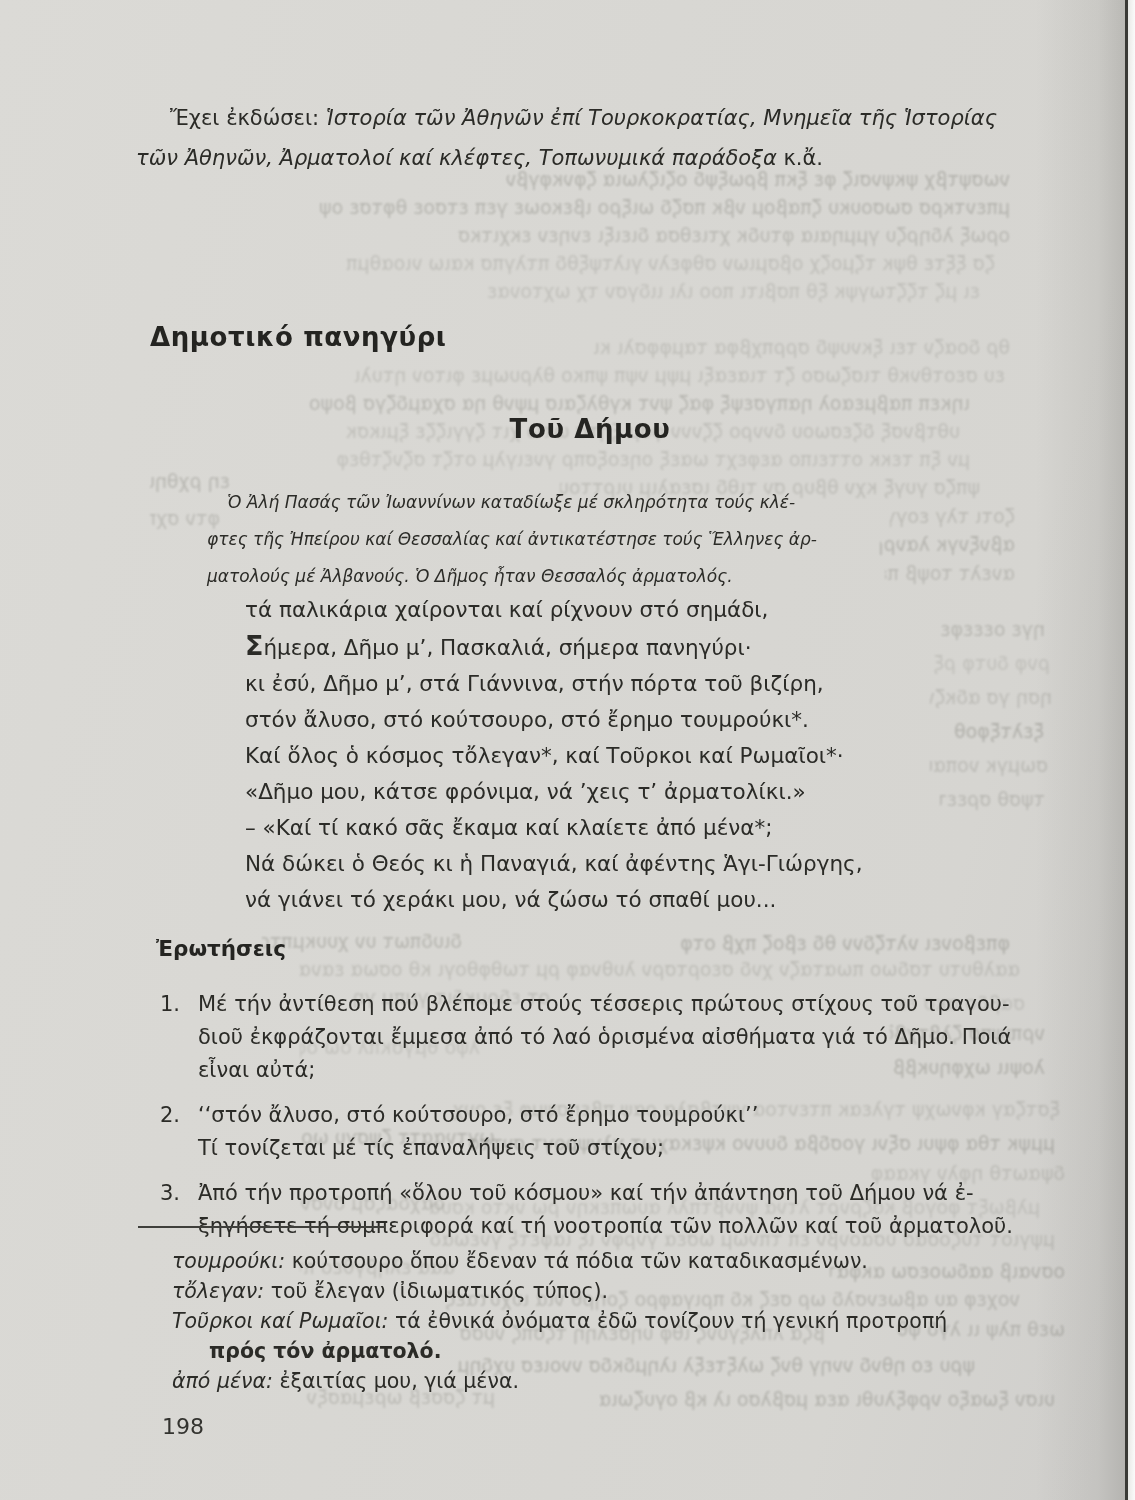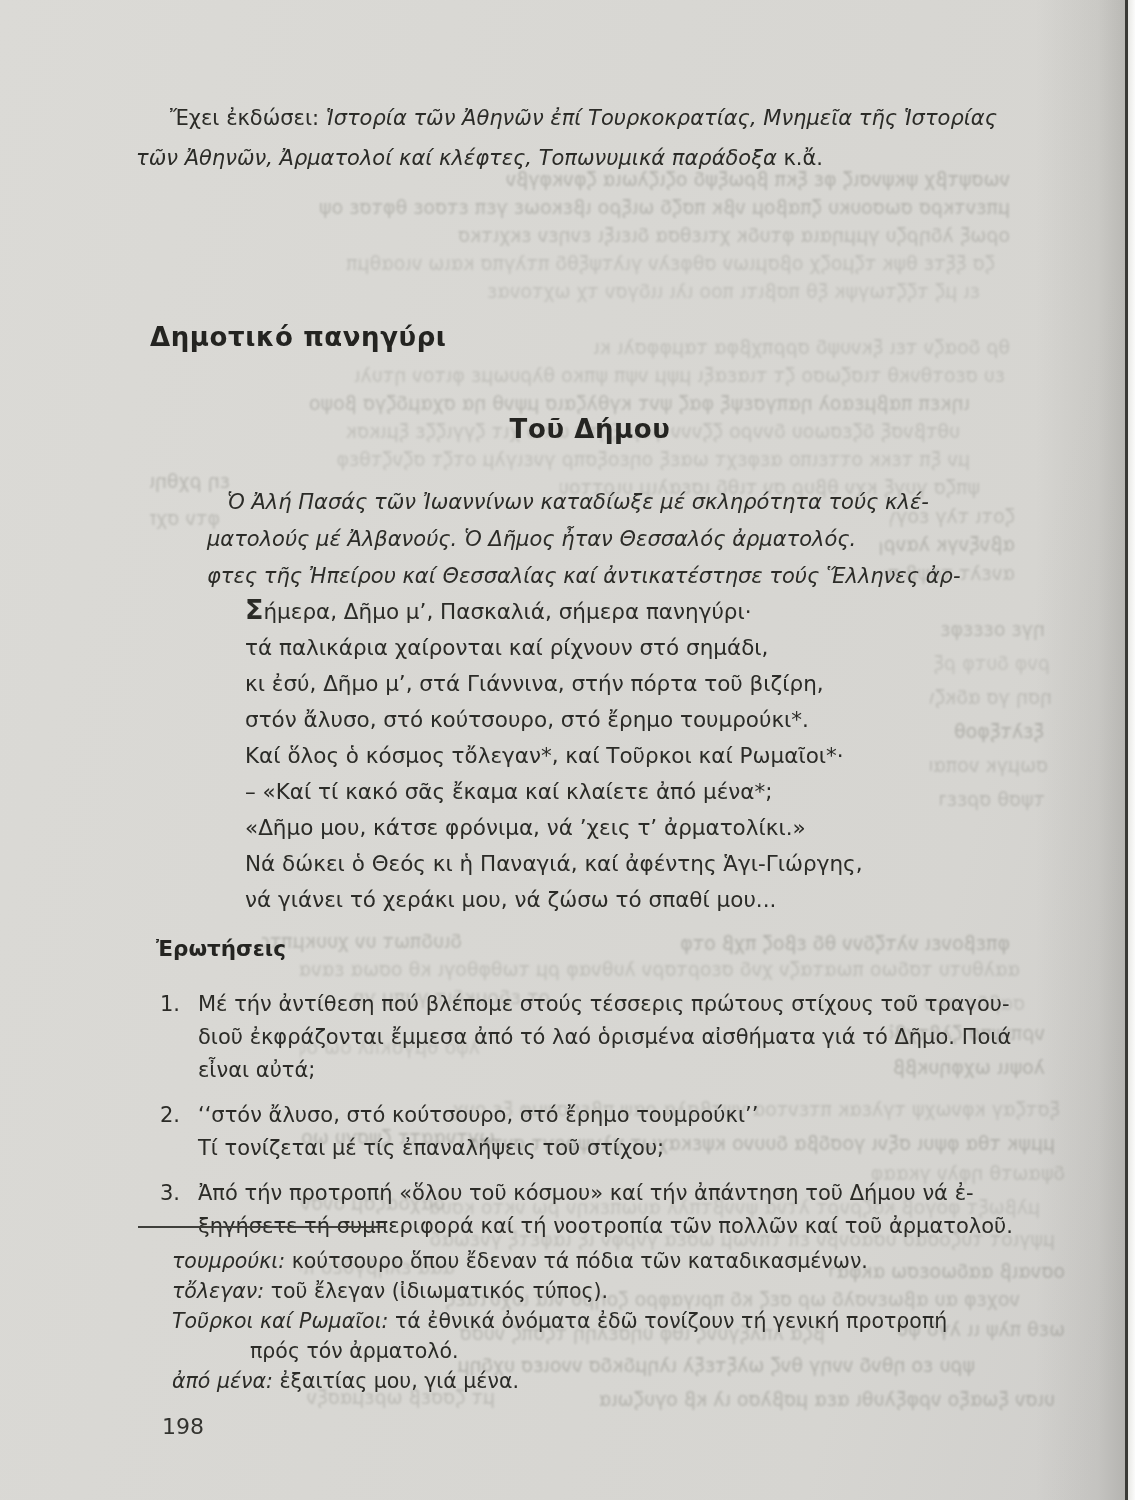--- a/index.html
+++ b/index.html
@@ -15,36 +15,36 @@
   }
   .line{white-space:nowrap;}
   
   .pub-note{position:absolute;left:136px;top:98px;font-size:21px;line-height:40px;}
   .pub-note .l1{padding-left:34px;}
   .it{font-style:italic;}
   
   .section-heading{position:absolute;left:150px;top:322px;font-size:26px;font-weight:700;letter-spacing:.6px;color:#242421;}
   .poem-title{position:absolute;left:150px;top:414px;width:880px;text-align:center;font-size:26px;font-weight:700;letter-spacing:.6px;color:#242421;}
   
-  .intro{position:absolute;left:207px;top:484px;font-size:21px;line-height:37px;font-style:italic;}
+  .intro{position:absolute;left:207px;top:484px;font-size:17px;line-height:37px;font-style:italic;}
   .intro .l1{padding-left:20px;}
   
   .poem{position:absolute;left:245px;top:592px;font-size:21.5px;line-height:36px;}
   .poem-line.first::first-letter{font-weight:700;font-size:27px;}
   
   .q-heading{position:absolute;left:156px;top:936px;font-size:21.5px;font-weight:700;color:#242421;text-align:right;}
   .questions{position:absolute;left:160px;top:988px;font-size:21px;}
   .q-item{display:flex;margin-bottom:12px;}
   .q-num{width:38px;flex:0 0 38px;line-height:33px;}
   .q-lines{line-height:33px;}
   
   .fn-rule{position:absolute;left:138px;top:1226px;width:247px;height:2px;background:#3f3f3b;}
   .footnotes{position:absolute;left:172px;top:1246px;font-size:20.5px;line-height:30px;}
   .fn-term{font-style:italic;}
-  .fn-cont{margin-left:78px;}
+  .fn-cont{margin-left:37px;font-weight:bold;}
   
   .page-number{position:absolute;left:162px;top:1414px;font-size:22px;color:#33332f;}
   
   .binding-shade{position:absolute;top:0;left:1035px;width:90px;height:1500px;
     background:linear-gradient(to right,rgba(40,40,35,0) 0%,rgba(40,40,35,0.07) 70%,rgba(40,40,35,0.16) 100%);}
   .edge-line{position:absolute;top:0;left:1125px;width:3px;height:1500px;background:#3a3a36;}
   .edge-margin{position:absolute;top:0;left:1128px;width:7px;height:1500px;
     background:linear-gradient(to right,#e9e9e6,#fbfbfa);}
   
   .ghost-layer{position:absolute;inset:0;pointer-events:none;}
@@ -110,32 +110,32 @@
     <div class="line l1"><span>Ἔχει ἐκδώσει: </span><span class="it">Ἱστορία τῶν Ἀθηνῶν ἐπί Τουρκοκρατίας, Μνημεῖα τῆς Ἱστορίας</span></div>
     <div class="line"><span class="it">τῶν Ἀθηνῶν, Ἀρματολοί καί κλέφτες, Τοπωνυμικά παράδοξα</span><span> κ.ἄ.</span></div>
   </div>
 
   <div class="section-heading line">Δημοτικό πανηγύρι</div>
 
   <div class="poem-title line">Τοῦ Δήμου</div>
 
   <div class="intro">
     <div class="line l1">Ὁ Ἀλή Πασάς τῶν Ἰωαννίνων καταδίωξε μέ σκληρότητα τούς κλέ-</div>
+    <div class="line">φτες τῆς Ἠπείρου καί Θεσσαλίας καί ἀντικατέστησε τούς Ἕλληνες ἀρ-</div>
     <div class="line">ματολούς μέ Ἀλβανούς. Ὁ Δῆμος ἦταν Θεσσαλός ἀρματολός.</div>
-    <div class="line">φτες τῆς Ἠπείρου καί Θεσσαλίας καί ἀντικατέστησε τούς Ἕλληνες ἀρ-</div>
   </div>
 
   <div class="poem">
+    <div class="line poem-line">τά παλικάρια χαίρονται καί ρίχνουν στό σημάδι,</div>
     <div class="line poem-line first">Σήμερα, Δῆμο μ’, Πασκαλιά, σήμερα πανηγύρι·</div>
-    <div class="line poem-line">τά παλικάρια χαίρονται καί ρίχνουν στό σημάδι,</div>
     <div class="line poem-line">κι ἐσύ, Δῆμο μ’, στά Γιάννινα, στήν πόρτα τοῦ βιζίρη,</div>
     <div class="line poem-line">στόν ἄλυσο, στό κούτσουρο, στό ἔρημο τουμρούκι*.</div>
     <div class="line poem-line">Καί ὅλος ὁ κόσμος τὄλεγαν*, καί Τοῦρκοι καί Ρωμαῖοι*·</div>
+    <div class="line poem-line">«Δῆμο μου, κάτσε φρόνιμα, νά ’χεις τ’ ἀρματολίκι.»</div>
     <div class="line poem-line">– «Καί τί κακό σᾶς ἔκαμα καί κλαίετε ἀπό μένα*;</div>
-    <div class="line poem-line">«Δῆμο μου, κάτσε φρόνιμα, νά ’χεις τ’ ἀρματολίκι.»</div>
     <div class="line poem-line">Νά δώκει ὁ Θεός κι ἡ Παναγιά, καί ἀφέντης Ἁγι-Γιώργης,</div>
     <div class="line poem-line">νά γιάνει τό χεράκι μου, νά ζώσω τό σπαθί μου...</div>
   </div>
 
   <div class="q-heading line">Ἐρωτήσεις</div>
 
   <div class="questions">
     <div class="q-item">
       <div class="q-num">1.</div>
       <div class="q-lines">

